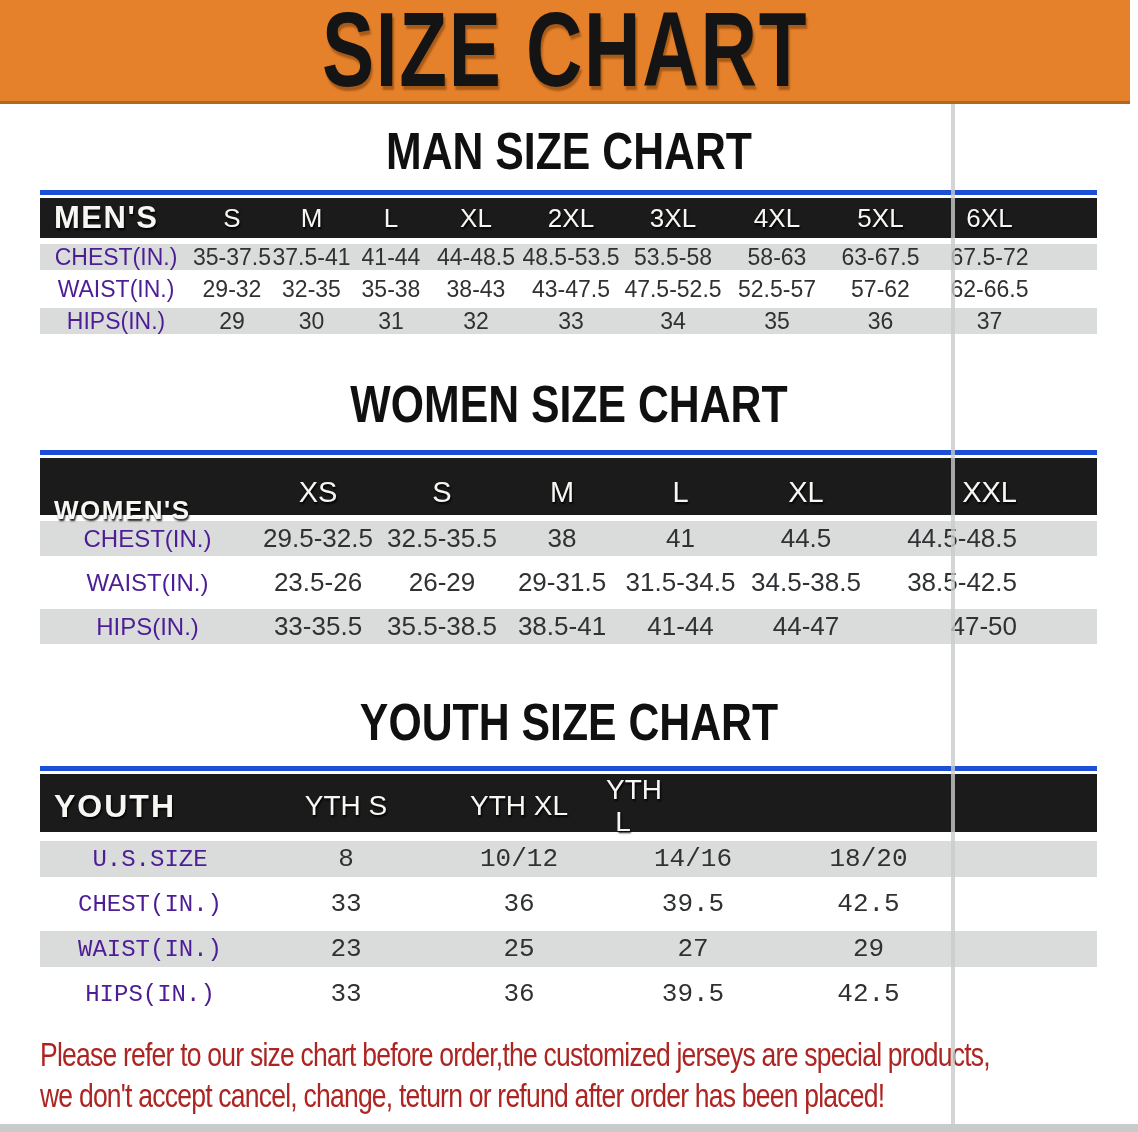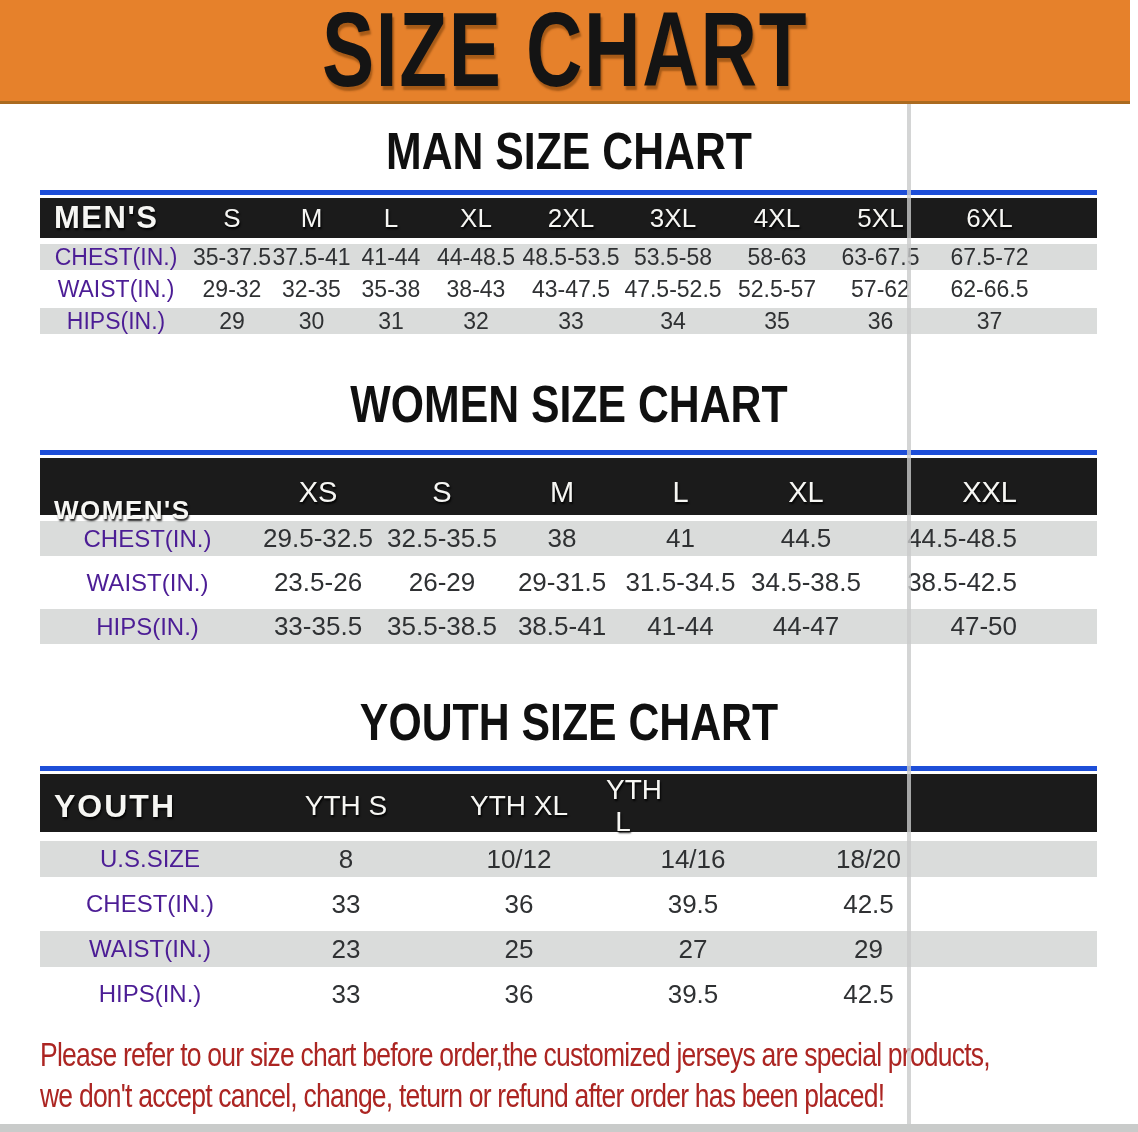--- a/index.html
+++ b/index.html
@@ -1,20 +1,20 @@
 <!DOCTYPE html>
 <html style="--banner-bg: #E6812B; --banner-edge: #AA6A20; --header-bg: #1B1B1B; --row-shaded: #DADCDB; --note-red: #AC2522; --edge-gray: #C9CBCA;"><head>
 <meta charset="utf-8">
 <style>
   html,body{margin:0;padding:0;}
   body{
     width:1138px;height:1132px;overflow:hidden;background:#ffffff;
     font-family:"Liberation Sans","DejaVu Sans",sans-serif;
   }
-  .page{position:relative;width:911px;height:1132px;background:#fff;}
+  .page{position:relative;width:911px;height:1132px;background:#fff;padding-left:44px;}
 
   
   .banner{
     position:absolute;top:0;left:0;width:1130px;height:101px;
     background:var(--banner-bg,#E6812B);
     border-bottom:3px solid var(--banner-edge,#AA6A20);
     text-align:center;
   }
   .banner-title{
     display:inline-block;font-size:92px;font-weight:700;color:#141414;
@@ -71,21 +71,21 @@
   .women .t-row:nth-child(2){margin-top:6px;}
   .women .r-label{font-size:24px;}
   .women .r-val{font-size:26px;}
 
   
   .youth .t-header{height:58px;}
   .youth .t-header,.youth .t-row{grid-template-columns:220px 172px 174px 174px 1fr;}
   .youth .t-header>div:last-child,.youth .t-row>div:last-child{padding-right:140px;}
   .youth .t-label{font-size:32px;letter-spacing:2px;}
   .youth .t-col{font-size:28px;}
-  .youth .t-row{height:36px;margin-top:9px;}
+  .youth .t-row{height:36px;margin-top:9px;font-family:Liberation Mono, monospace;}
   .youth .r-label{font-size:24px;}
   .youth .r-val{font-size:26px;}
 
   
   .note{
     position:absolute;top:1034px;left:40px;
     color:var(--note-red,#AC2522);
     font-size:34px;line-height:41px;letter-spacing:-1px;white-space:nowrap;
     transform:scaleX(0.78);transform-origin:left top;
   }

